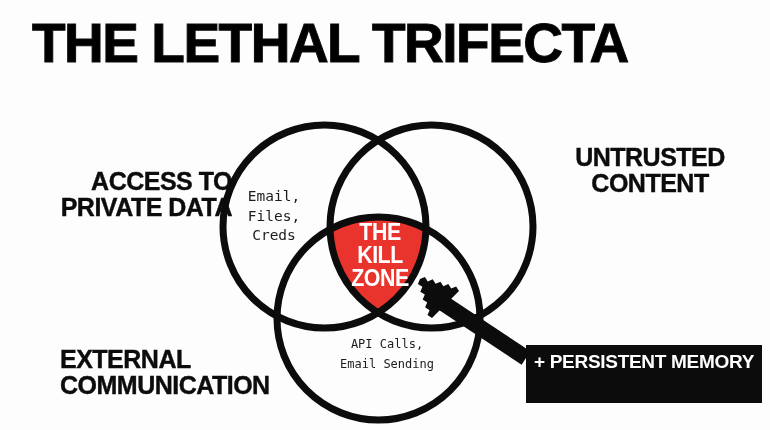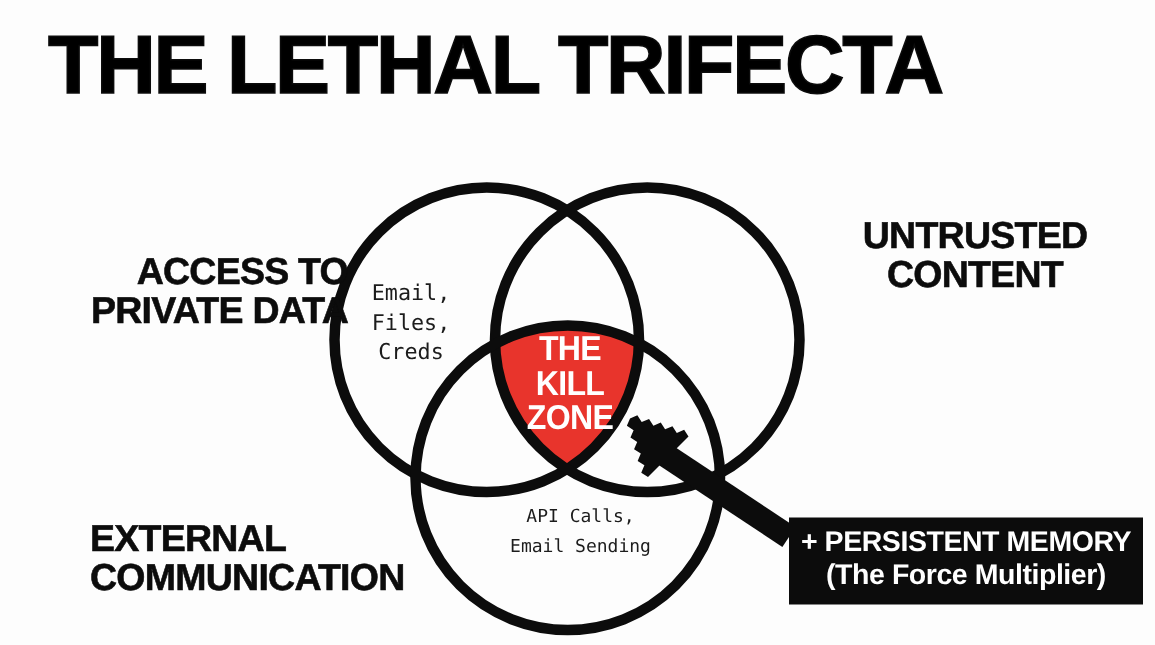--- a/index.html
+++ b/index.html
@@ -130,16 +130,15 @@
 
   <div class="mono-text mono-external">API Calls,
 Email Sending</div>
 
   <div class="kill-zone-text">THE
 KILL
 ZONE</div>
 
   <div class="callout" style="background: rgb(12, 12, 12);">
     <div>+ PERSISTENT MEMORY</div>
-    <div>(The Force Multiplier)</div>
   </div>
 
 </div>
 
 </body></html>

